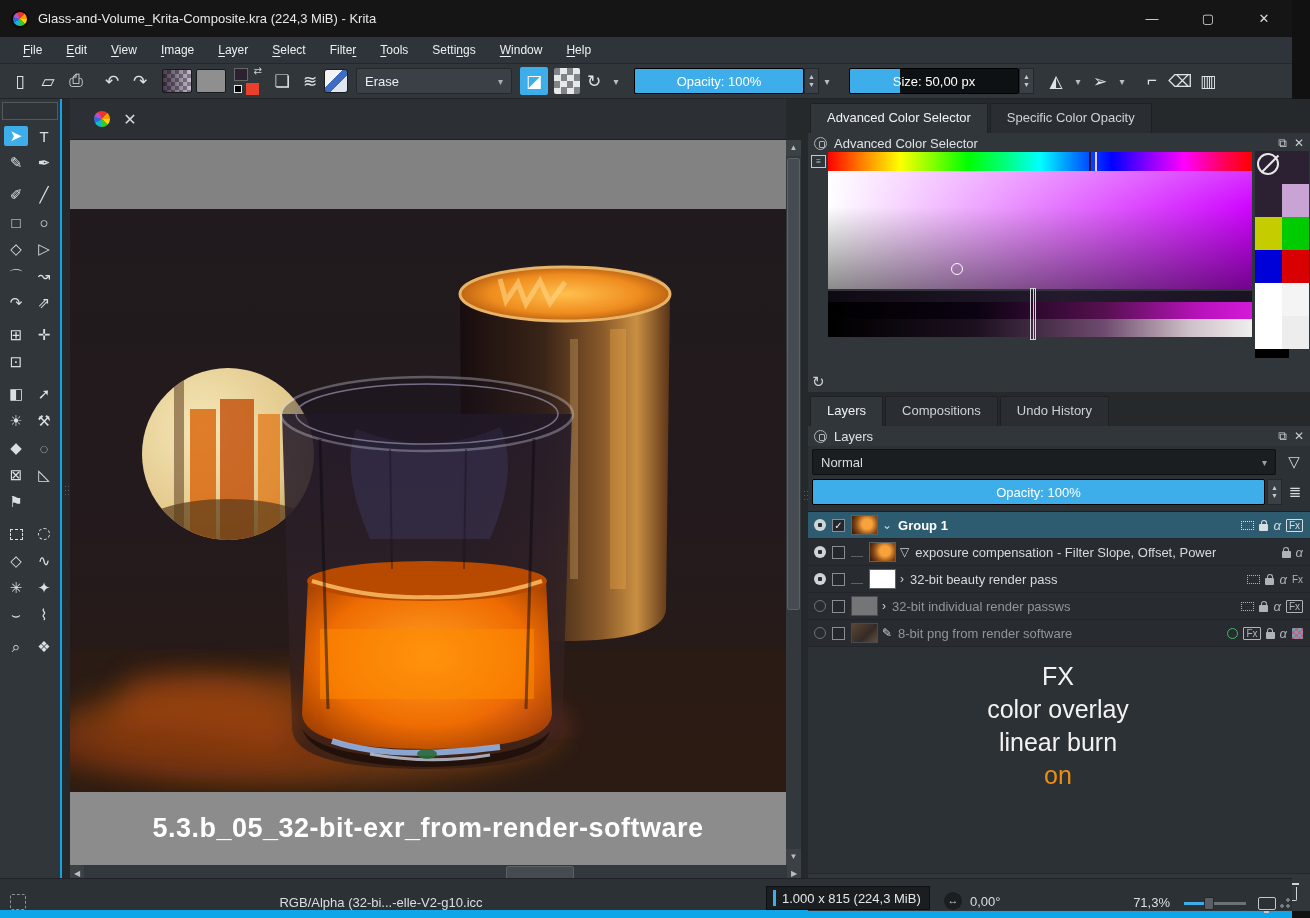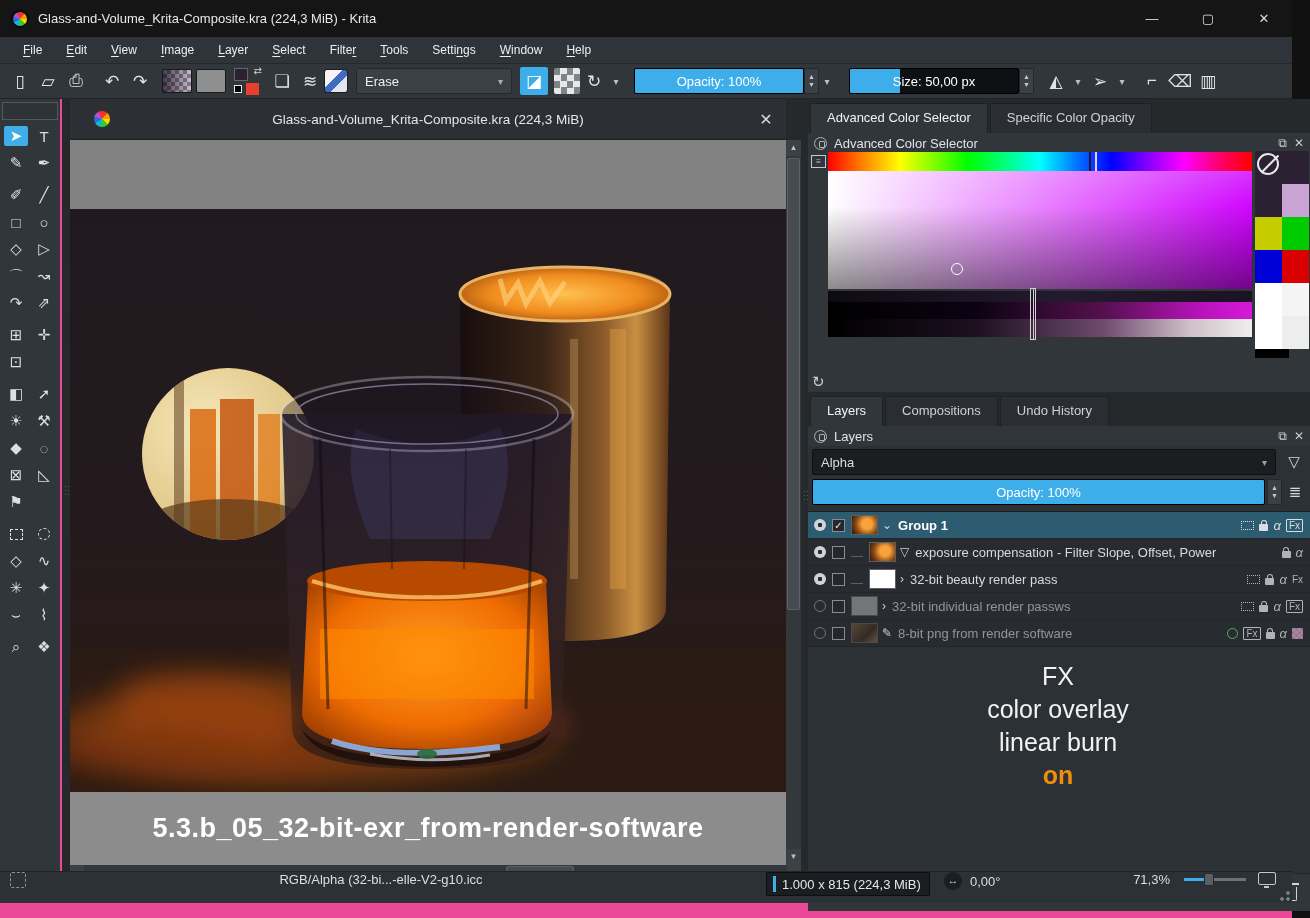--- a/index.html
+++ b/index.html
@@ -1,18 +1,18 @@
 <!DOCTYPE html>
 <html><head>
 <meta charset="utf-8">
 <style>
   * { margin:0; padding:0; box-sizing:border-box; }
   html,body { width:1310px; height:918px; overflow:hidden; background:#111; }
   body { font-family:"Liberation Sans","DejaVu Sans",sans-serif; color:#eff0f1; font-size:13px; -webkit-font-smoothing:antialiased; }
-  #app { position:relative; width:1292px; height:918px; background:#ec4899; }
+  #app { position:relative; width:1292px; height:918px; background:#0ea5e9; }
 
   
   #titlebar { position:absolute; top:0; left:0; width:100%; height:37px; background:#151515; display:flex; align-items:center; }
   #app-logo { width:18px; height:18px; border-radius:50%; margin:0 9px 0 11px;
     background:conic-gradient(#e33 0 12%, #f90 0 24%, #ffd700 0 36%, #3c3 0 52%, #19b5c8 0 66%, #2b6fd4 0 80%, #b44fd0 0 92%, #e33 0); border:2px solid #0a0a0a; }
   #window-title { font-size:13px; color:#e8e8e8; }
   #win-controls { margin-left:auto; display:flex; height:100%; }
   .win-btn { width:56px; height:100%; display:flex; align-items:center; justify-content:center; color:#dcdcdc; font-size:13px; }
   
   #menubar { position:absolute; top:37px; left:0; width:100%; height:27px; background:#2f343a; display:flex; align-items:center; padding-left:12px; gap:2px; border-bottom:1px solid #24282c; }
@@ -166,21 +166,21 @@
   #fx-annotation { position:absolute; left:90px; top:268px; width:320px; text-align:center; color:#f2f2f2; font-size:25px; line-height:33px; }
 
   #layer-buttons { position:absolute; left:0; bottom:0; width:100%; height:38px; border-top:1px solid #24282c; background:#31363b; display:flex; align-items:center; padding:0 8px; gap:4px; color:#dfe3e6; }
   .lb { min-width:24px; height:26px; display:flex; align-items:center; justify-content:center; font-size:17px; }
   .lb.small { min-width:12px; font-size:9px; color:#b9bfc4; }
   .i-trash { width:13px; height:14px; border:1px solid #cfd4d8; border-top:none; border-radius:0 0 2px 2px; position:relative; margin-top:3px; }
   .i-trash::before { content:""; position:absolute; left:-3px; top:-4px; width:17px; height:2px; background:#cfd4d8; }
   #trash-btn { margin-left:auto; }
 
   
-  #statusbar { position:absolute; bottom:15px; left:0; width:100%; height:32px; background:#2c3136; border-top:1px solid #1f2327; display:flex; align-items:flex-start; }
+  #statusbar { position:absolute; bottom:8px; left:0; width:100%; height:32px; background:#2c3136; border-top:1px solid #1f2327; display:flex; align-items:flex-end; }
   #sel-display { width:16px; height:16px; border:1px dashed #8a9095; margin:0 10px 0 10px; border-radius:2px; }
   #profile-text { width:690px; text-align:center; color:#dcdfe2; }
   #dim-box { width:164px; height:24px; background:#1b1e21; border:1px solid #0d0f11; display:flex; align-items:center; padding:0 6px; gap:6px; margin-left:40px; }
   #dim-caret { width:3px; height:16px; background:#3daee9; }
   #dim-text { color:#e4e7e9; }
   #angle-wrap { display:flex; align-items:center; gap:8px; margin-left:14px; color:#dcdfe2; }
   #angle-icon { width:18px; height:18px; border-radius:50%; background:#1b1e21; color:#c3c8cc; font-size:11px; text-align:center; line-height:17px; }
   #zoom-text { margin-left:auto; color:#dcdfe2; }
   #zoom-slider { position:relative; width:62px; height:14px; margin:0 12px 0 14px; }
   #zoom-slider .track { position:absolute; top:6px; left:0; width:100%; height:3px; background:#6b7176; }
@@ -362,21 +362,20 @@
           </div>
         </div>
     </div>
     <div id="toolbox-splitter">
         <span class="dots">··<br>··<br>··</span>
       </div>
 
     <div id="canvas-area">
       <div id="doc-tabbar">
         <div id="doc-tab-logo"></div>
-        <span id="doc-tab-title">Glass-and-Volume_Krita-Composite.kra (224,3 MiB)</span>
         <span id="doc-tab-close">✕</span>
       </div>
       <div id="viewport">
         <div class="gray-band" id="band-top"></div>
         <svg id="render-svg" width="716" height="583" viewBox="0 0 716 583">
           <defs>
             <linearGradient id="bgGrad" x1="0" y1="0" x2="0" y2="1">
               <stop offset="0" stop-color="#201a1e"></stop>
                 <stop offset="0.55" stop-color="#241a1d"></stop>
                 <stop offset="1" stop-color="#2a1a14"></stop>
@@ -546,21 +545,21 @@
           </div>
         <div class="dock-header" id="ld-header">
           <span class="lock-circle"></span>
           <span>Layers</span>
           <span class="spacer"></span>
           <span class="hbtn">⧉</span>
           <span class="hbtn">✕</span>
         </div>
         <div id="blend-row">
           <div id="blend-combo">
-            <span>Alpha</span>
+            <span>Normal</span>
             <span class="arrow">▾</span>
           </div>
           <span id="filter-funnel">▽</span>
         </div>
         <div id="layer-opacity-row">
           <div class="slider" id="layer-opacity">
             <div class="fill"></div>
             <span>Opacity: 100%</span>
           </div>
           <div class="spin">
@@ -635,21 +634,21 @@
                 <span class="bdg i-alpha">α</span>
                 <span class="bdg i-gridc"></span>
               </span>
             </div>
           </div>
 
         <div id="fx-annotation">
             <div>FX</div>
             <div>color overlay</div>
             <div>linear burn</div>
-            <div style="color: rgb(239, 142, 14); font-weight: bold;">on</div>
+            <div style="color: rgb(239, 142, 14); font-weight: normal;">on</div>
           </div>
 
         <div id="layer-buttons">
           <span class="lb">+</span>
           <span class="lb small">▾</span>
           <span class="lb">⧉</span>
           <span class="lb">∨</span>
           <span class="lb">∧</span>
           <span class="lb">≣</span>
           <span class="lb small">▾</span>

